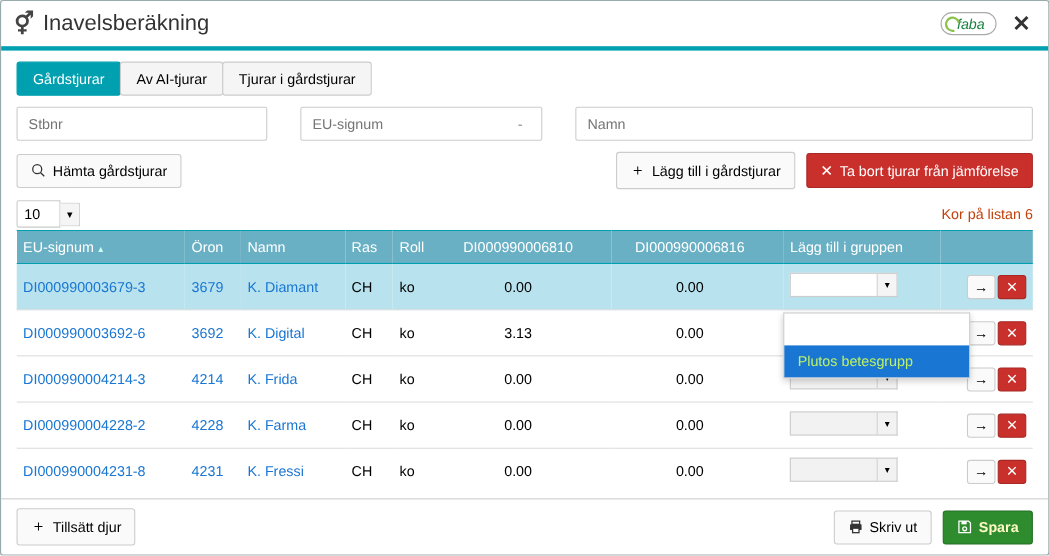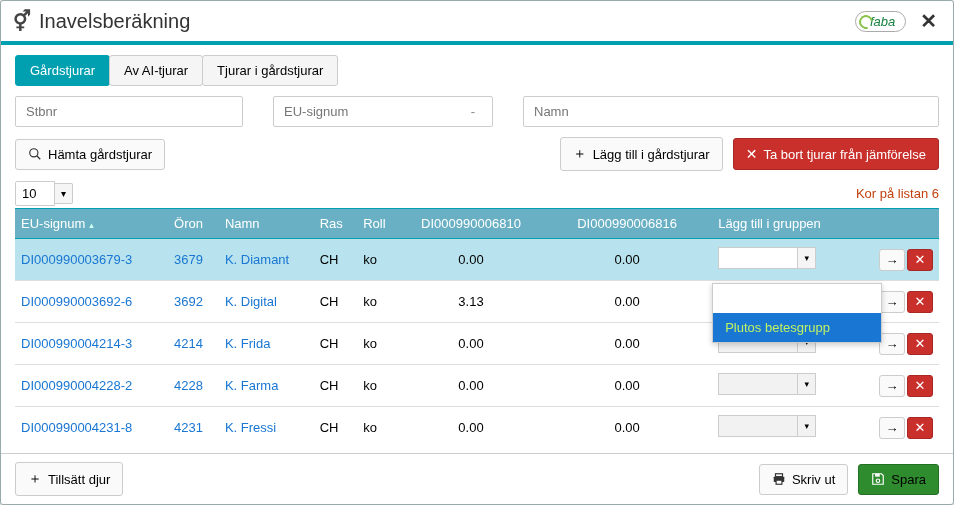--- a/index.html
+++ b/index.html
@@ -26,21 +26,21 @@
   .tabs button{border:1px solid var(--border);background:#f5f5f5;padding:7px 14px;cursor:pointer;border-radius:3px;margin-right:-1px;}
   .tabs button.active{background:var(--teal);color:#fff;border-color:var(--teal);}
   .filters{display:flex;gap:30px;margin-bottom:10px;}
   .filters input{border:1px solid var(--border);padding:7px 10px;border-radius:2px;}
   .f1{width:228px;}
   .f2{width:220px;}
   .f3{flex:1;}
   .toolbar{display:flex;align-items:center;margin-bottom:10px;gap:10px;}
   .btn{display:inline-flex;align-items:center;gap:6px;border:1px solid var(--border);background:#fafafa;padding:7px 12px;border-radius:3px;cursor:pointer;}
   .btn.red{background:var(--red);color:#fff;border-color:#a82824;}
-  .btn.green{background:var(--green);color:#000000;border-color:#237023;}
+  .btn.green{background:var(--green);color:#fef9c3;border-color:#237023;font-weight:bold;}
   .spacer{flex:1;}
   .listmeta{display:flex;align-items:center;margin-bottom:2px;}
   .pagesize{display:flex;align-items:center;}
   .pagesize input{width:40px;border:1px solid var(--border);padding:4px 6px;border-radius:2px 0 0 2px;}
   .pagesize .dd{border:1px solid var(--border);border-left:none;padding:4px 6px;border-radius:0 2px 2px 0;cursor:pointer;background:#f5f5f5;font-size:10px;}
   .count{margin-left:auto;color:#c2410c;}
   table{width:100%;border-collapse:collapse;}
   thead th{background:var(--hdr-bg);color:#fff;text-align:left;font-weight:400;padding:7px 6px;border-top:1px solid var(--teal);border-bottom:1px solid var(--teal);}
   thead th.sort{position:relative;}
   thead th.sort::after{content:"▴";font-size:9px;color:#cfe;margin-left:4px;}

